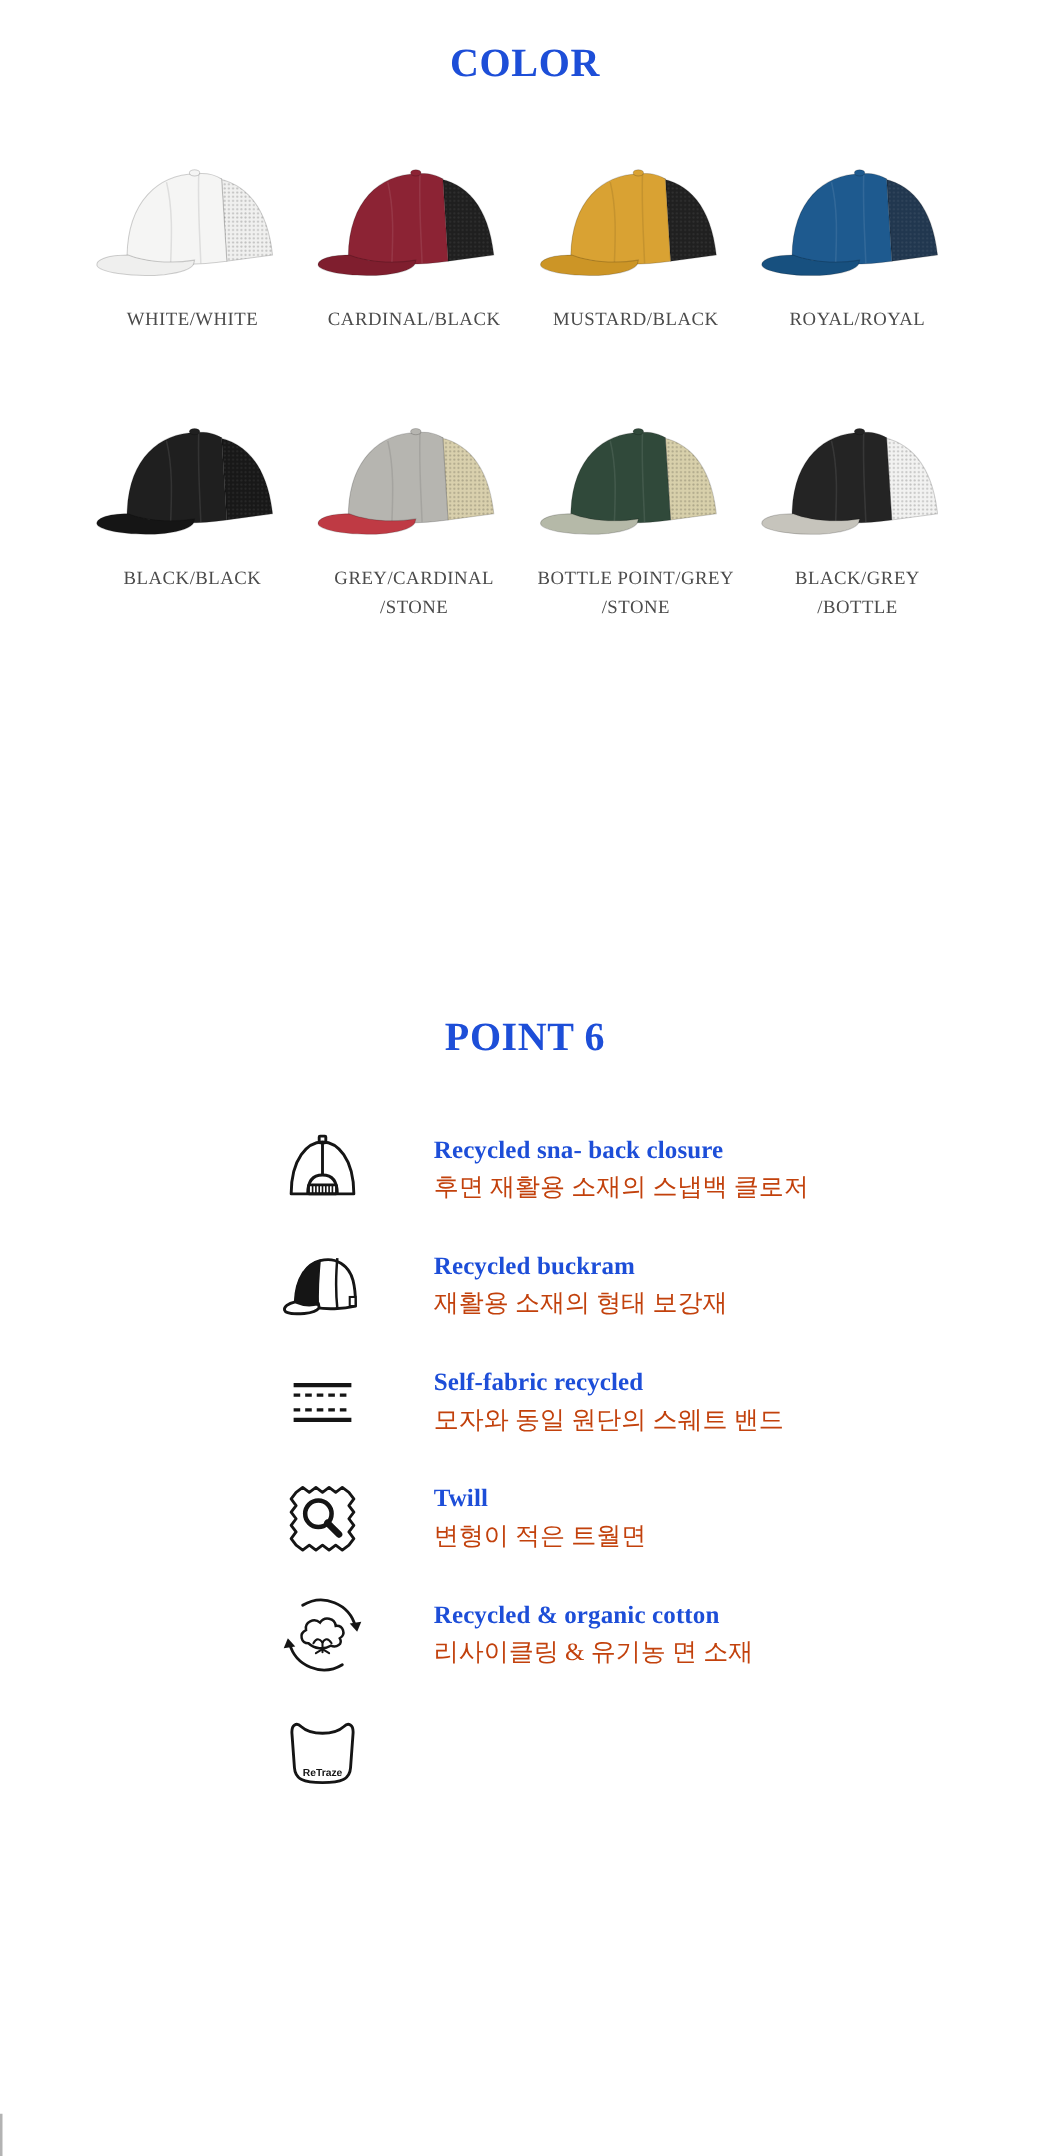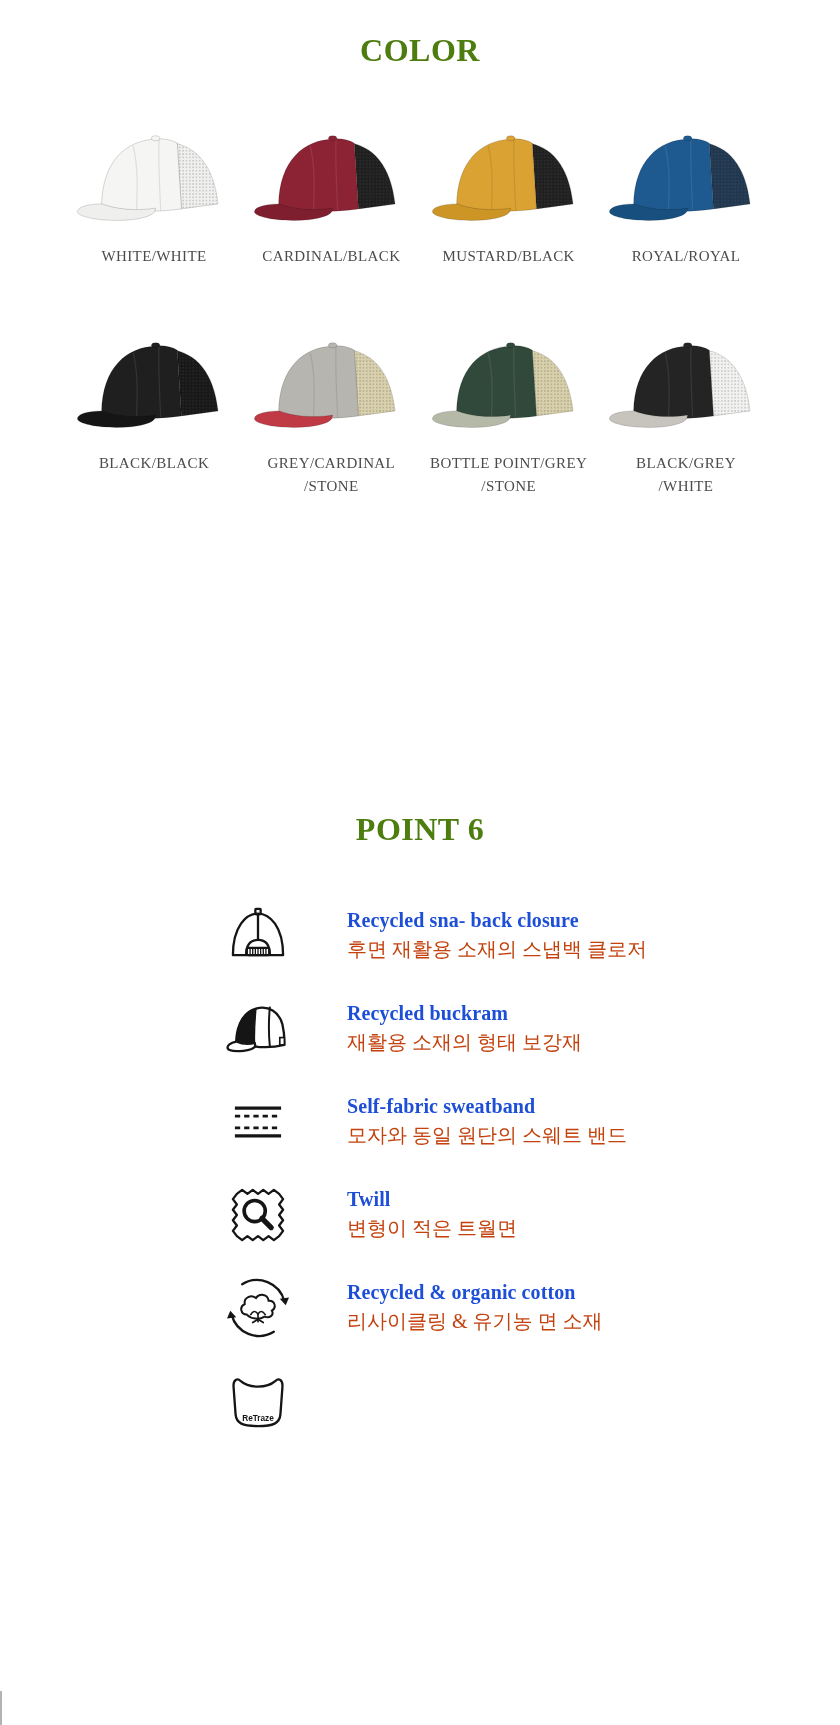--- a/index.html
+++ b/index.html
@@ -9,21 +9,21 @@
     overflow:hidden;
     font-family:"Liberation Serif","DejaVu Serif",serif;
     color:#1c1c1c;
   }
   .section-title{
     margin:0;
     text-align:center;
     font-size:32px;
     font-weight:700;
     letter-spacing:0.5px;
-    color:#4d7c0f;
+    color:#1d4ed8;
     line-height:1.15;
   }
   #color-title{padding-top:32px;}
   #point-title{margin-top:312px;}
 
   .hat-grid{
     width:700px;
     margin:0 auto;
     display:flex;
     justify-content:space-between;
@@ -259,21 +259,21 @@
     <path d="M115,16 C146,20 167,44 172,90 L128,96 L123,17 Z" fill="url(#mesh7)"></path>
     <path d="M32,91 C33,38 62,13 98,12 C107,11 117,13 123,17 L128,96 C92,101 58,99 32,91 Z" fill="#242424" stroke="rgba(0,0,0,0.18)"></path>
     <path d="M70,20 C76,45 75,72 74,97" fill="none" stroke="rgba(255,255,255,0.09)" stroke-width="1.5"></path>
     <path d="M101,12 C100,45 102,70 103,98" fill="none" stroke="rgba(255,255,255,0.09)" stroke-width="1.5"></path>
     <path d="M33,90 C12,90 2,95 3,100 C5,106 34,112 68,109 C85,107 94,103 96,99 L97,95 C72,99 48,96 33,90 Z" fill="#c6c4bc" stroke="rgba(0,0,0,0.18)"></path>
     <ellipse cx="97" cy="11" rx="5" ry="3" fill="#242424" stroke="rgba(0,0,0,0.18)"></ellipse>
   </svg>
       </div>
     <div class="hat-label">
       <div class="l1">BLACK/GREY</div>
-      <div class="l2">/WHITE</div>
+      <div class="l2">/BOTTLE</div>
     </div>
   </div>
 </div>
 
 <h1 class="section-title" id="point-title">POINT 6</h1>
 
 <div class="features" id="features">
   <div class="feature">
     <div class="f-icon">
         <svg viewBox="0 0 100 100">
@@ -322,21 +322,21 @@
         <svg viewBox="0 0 100 100">
     <g stroke="#151515" fill="none">
       <path d="M15,29 H85" stroke-width="5"></path>
       <path d="M15,41 H85" stroke-width="4" stroke-dasharray="8 6"></path>
       <path d="M15,59 H85" stroke-width="4" stroke-dasharray="8 6"></path>
       <path d="M15,71 H85" stroke-width="5"></path>
     </g>
   </svg>
       </div>
     <div class="f-text">
-      <div class="f-title">Self-fabric sweatband</div>
+      <div class="f-title">Self-fabric recycled</div>
       <div class="f-sub">모자와 동일 원단의 스웨트 밴드</div>
     </div>
   </div>
 
   <div class="feature">
     <div class="f-icon">
         <svg viewBox="0 0 100 100">
     <path d="M18,18 L26,12 L34,18 L42,12 L50,18 L58,12 L66,18 L74,12 L82,18 L88,26 L82,34 L88,42 L82,50 L88,58 L82,66 L88,74 L82,82 L74,88 L66,82 L58,88 L50,82 L42,88 L34,82 L26,88 L18,82 L12,74 L18,66 L12,58 L18,50 L12,42 L18,34 L12,26 Z" fill="none" stroke="#151515" stroke-width="3.5" stroke-linejoin="round"></path>
     <circle cx="45" cy="44" r="16" fill="none" stroke="#151515" stroke-width="5.5"></circle>
     <path d="M56,55 L70,69" stroke="#151515" stroke-width="8" stroke-linecap="round"></path>

